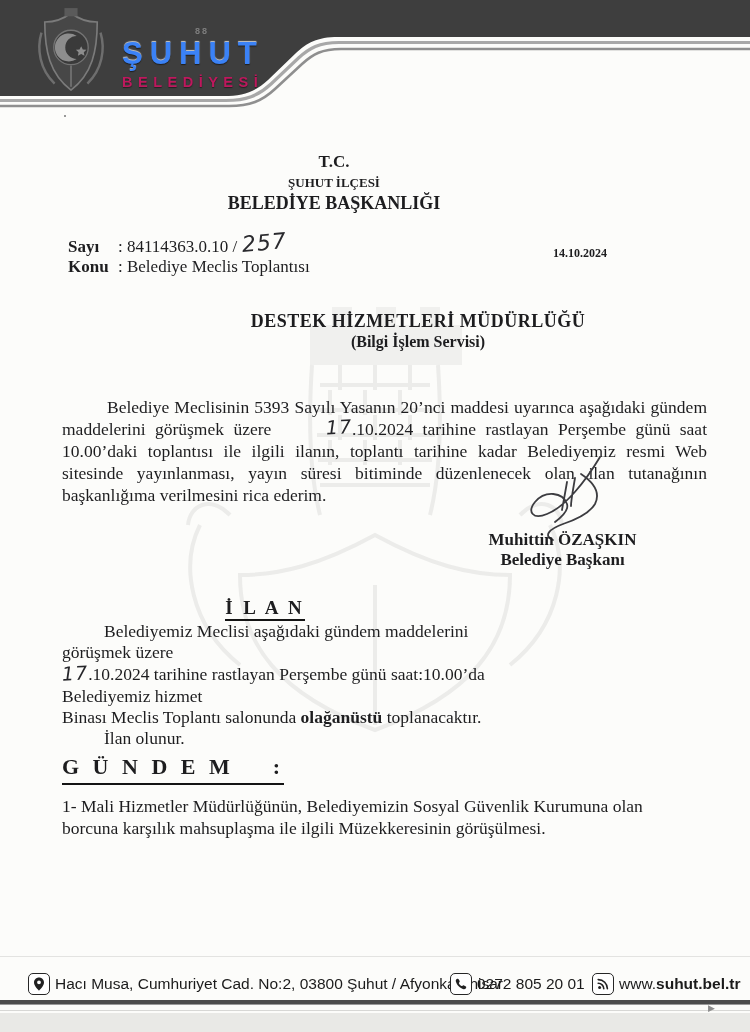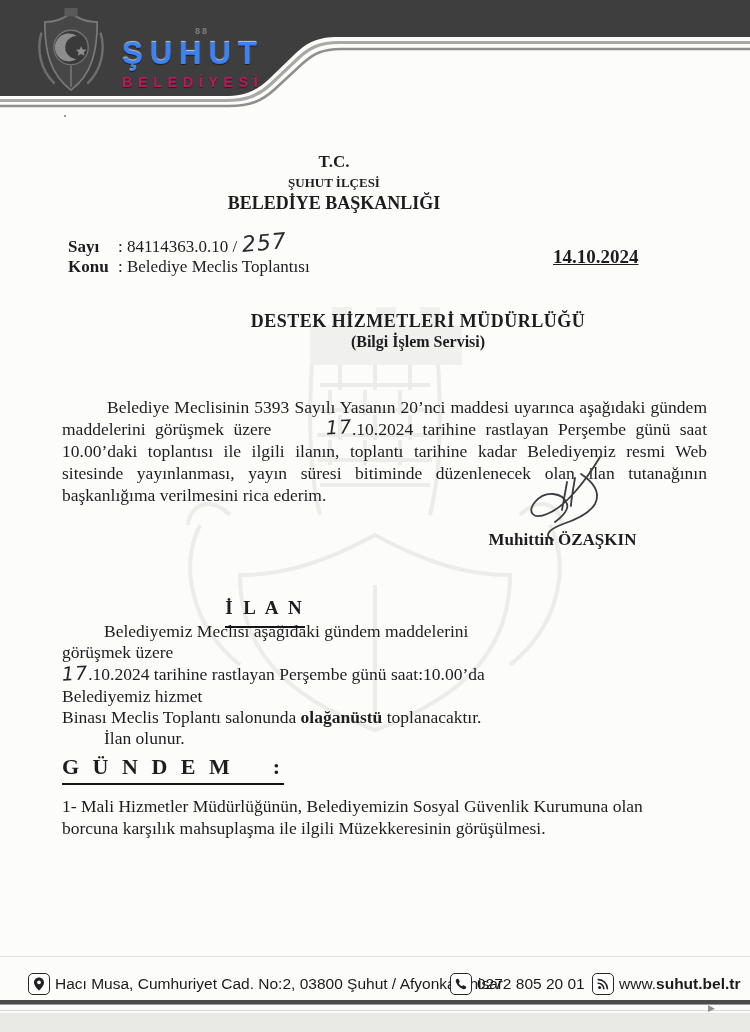--- a/index.html
+++ b/index.html
@@ -36,41 +36,41 @@
   .meta-val{margin-left:4px;}
   .hand{
     font-family:"DejaVu Sans",sans-serif;font-size:22px;font-style:italic;
     display:inline-block;transform:rotate(-5deg) translateY(-2px);color:#2a2a2e;
     letter-spacing:1px;line-height:10px;
   }
   .hand-sm{
     font-family:"DejaVu Sans",sans-serif;font-size:19px;font-style:italic;
     display:inline-block;transform:rotate(-3deg);color:#26262a;letter-spacing:1px;
   }
-  .doc-date{position:absolute;top:246px;left:553px;font-weight:bold;font-size:19px;text-decoration:underline;}
+  .doc-date{position:absolute;top:246px;left:553px;font-weight:bold;font-size:12px;}
   
   .department{position:absolute;top:311px;left:0;width:744px;text-align:center;font-weight:bold;padding-left:46px;}
   .dep1{font-size:18px;line-height:21px;letter-spacing:0.5px;}
   .dep2{font-size:16px;line-height:20px;}
   
   .body-par{
     position:absolute;top:379px;left:62px;width:645px;
     font-size:17.5px;line-height:21.8px;text-align:justify;text-indent:45px;
   }
   
   .sig-svg{position:absolute;top:452px;left:505px;}
   .sig-block{position:absolute;top:530px;left:440px;width:245px;text-align:center;font-weight:bold;}
   .sig-name{font-size:17px;line-height:20px;}
   .sig-title{font-size:17px;line-height:20px;}
   
   .ilan-head{
     position:absolute;top:597px;left:55px;width:420px;text-align:center;
     font-size:19px;font-weight:bold;letter-spacing:3px;
   }
-  .ilan-head span{border-bottom:2.5px solid #141414;padding-bottom:8px;}
+  .ilan-head span{border-bottom:2.5px solid #141414;padding-bottom:1px;}
   .ilan-par{position:absolute;top:621px;left:62px;width:470px;font-size:17.5px;line-height:21.2px;}
   .ind{display:inline-block;width:42px;}
   
   .gundem-head{
     position:absolute;top:754px;left:62px;width:222px;
     display:flex;justify-content:space-between;align-items:flex-end;
     font-size:22px;font-weight:bold;letter-spacing:4px;
     border-bottom:2.5px solid #141414;padding-bottom:3px;
   }
   .gundem-item{position:absolute;top:795px;left:62px;width:632px;font-size:17.5px;line-height:22px;}
@@ -161,20 +161,21 @@
 
   <p class="body-par"><span>Belediye Meclisinin 5393 Sayılı Yasanın 20’nci maddesi uyarınca aşağıdaki gündem maddelerini görüşmek üzere </span><span class="hand-sm">17</span><span>.10.2024 tarihine rastlayan Perşembe günü saat 10.00’daki toplantısı ile ilgili ilanın, toplantı tarihine kadar Belediyemiz resmi Web sitesinde yayınlanması, yayın süresi bitiminde düzenlenecek olan ilan tutanağının başkanlığıma verilmesini rica ederim.</span></p>
 
   <svg class="sig-svg" width="140" height="95" viewBox="0 0 140 95">
     <path d="M95,5 C80,30 60,55 42,62 C28,68 22,60 30,50 C40,38 58,40 62,52 C64,58 58,64 50,70
              M62,30 C60,42 58,52 57,58 M70,26 C68,38 66,48 66,54
              M76,22 C88,30 96,40 90,52 C84,62 70,68 58,72 C44,77 38,84 48,88" fill="none" stroke="#3c3c40" stroke-width="1.8" stroke-linecap="round"></path>
   </svg>
   <div class="sig-block">
     <div class="sig-name">Muhittin ÖZAŞKIN</div>
+    <div class="sig-title">Belediye Başkanı</div>
   </div>
 
   <div class="ilan-head"><span>İ L A N</span></div>
   <div class="ilan-par">
     <div><span class="ind"></span><span>Belediyemiz Meclisi aşağıdaki gündem maddelerini görüşmek üzere</span></div>
     <div><span class="hand-sm">17</span><span>.10.2024 tarihine rastlayan Perşembe günü saat:10.00’da Belediyemiz hizmet</span></div>
     <div><span>Binası Meclis Toplantı salonunda </span><b class="inline">olağanüstü</b><span> toplanacaktır.</span></div>
     <div><span class="ind"></span><span>İlan olunur.</span></div>
   </div>
 

